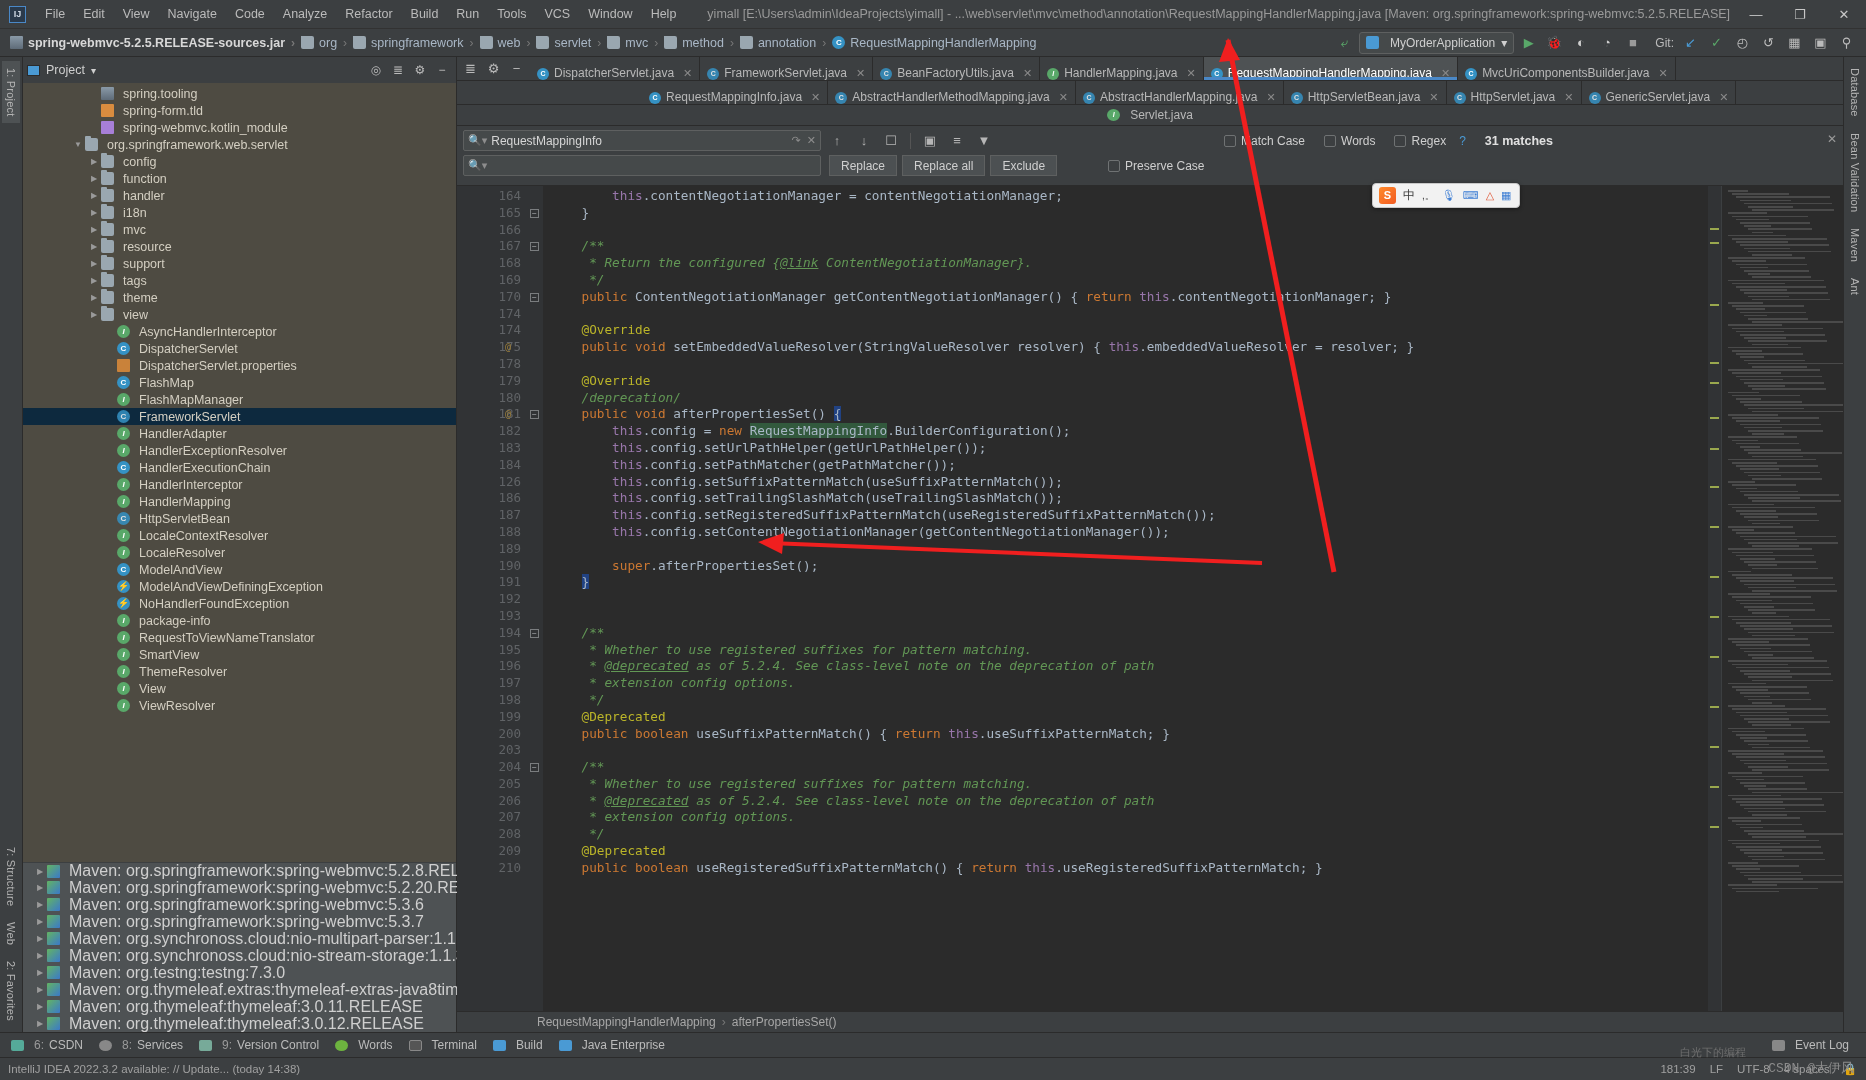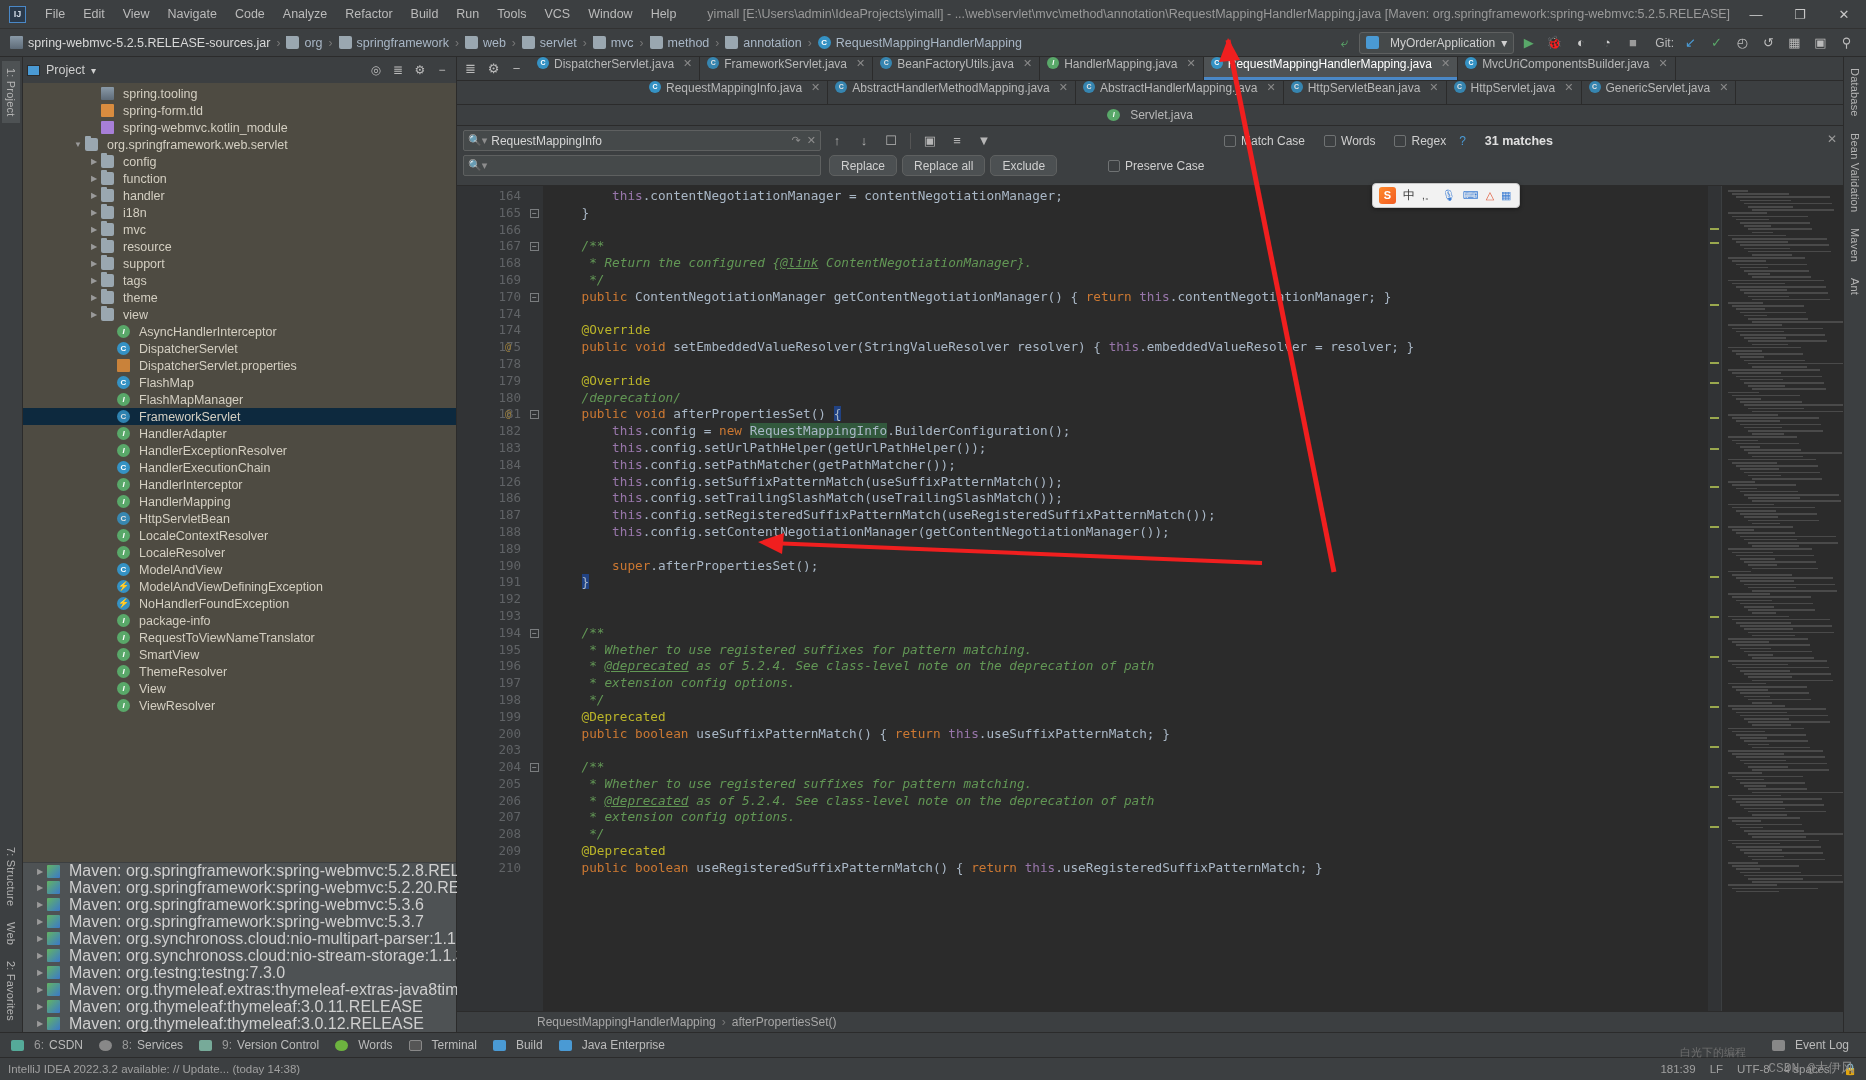--- a/index.html
+++ b/index.html
@@ -34,21 +34,21 @@
     color: #c7c7c7; font-size: 13px;
   }
 
   
   .navbar {
     height: 28px; background: #3c3f41; display: flex; align-items: center;
     flex: 0 0 28px; border-bottom: 1px solid #2b2b2b; position: relative;
   }
   .crumbs { display: flex; align-items: center; padding-left: 10px; overflow: hidden; }
   .crumb { display: flex; align-items: center; font-size: 12.5px; color: #a9b7c6; white-space: nowrap; }
-  .crumb.jar { color: #d8d8d8; font-weight: normal; }
+  .crumb.jar { color: #d8d8d8; font-weight: bold; }
   .crumb .sep { color: #777; margin: 0 6px; font-size: 12px; }
   .ico { width: 13px; height: 13px; margin-right: 5px; flex: 0 0 13px; display:inline-block; }
   .ico-jar { background: linear-gradient(180deg,#8a9aa8,#5e6b78); border-radius: 1px; }
   .ico-folder {
     background: #9aa7b0; border-radius: 1px 2px 2px 2px; position: relative;
   }
   .ico-folder::before {
     content:""; position:absolute; left:0; top:-2px; width:6px; height:3px; background:#9aa7b0; border-radius:1px 1px 0 0;
   }
   .ico-class {
@@ -131,21 +131,21 @@
   .libdivider { border-top: 1px solid #3c3f41; }
 
   
   .editor-area { flex: 1 1 auto; display: flex; flex-direction: column; min-width: 0; background: #2b2b2b; }
   .tabrow {
     background: #3c3f41; display: flex; align-items: center; min-height: 23px; flex-wrap: nowrap;
     border-bottom: 1px solid #2b2b2b; overflow: hidden;
   }
   .tabrow-tools { display: flex; align-items: center; padding: 0 2px; flex: 0 0 auto; }
   .etab {
-    display: flex; align-items: flex-start; height: 23px; padding: 0 7px; gap: 5px;
+    display: flex; align-items: flex-end; height: 23px; padding: 0 7px; gap: 5px;
     font-size: 12px; color: #b8b8b8; border-right: 1px solid #2b2b2b; white-space: nowrap;
     position: relative; background: #3c3f41;
   }
   .etab.active { background: #4e5254; color: #ffffff; }
   .etab.active::after {
     content: ""; position: absolute; left: 0; right: 0; bottom: 0; height: 3px; background: #4a88c7;
   }
   .etab .x { color: #8a8a8a; font-size: 11px; margin-left: 4px; }
   .etab .ico { width: 12px; height: 12px; flex: 0 0 12px; font-size: 7px; line-height: 12px; margin-right:0; }
   .tab-center {
@@ -167,21 +167,21 @@
   .searchbox.replace { color: #8d8d8d; }
   .sb-left { color: #8d8d8d; font-size: 11px; }
   .sb-right { margin-left: auto; display: flex; gap: 6px; color: #8d8d8d; font-size: 11px; }
   .fbtn {
     width: 22px; height: 21px; display: flex; align-items: center; justify-content: center;
     color: #b6b6b6; font-size: 13px; border-radius: 2px;
   }
   .fsep { width: 1px; height: 16px; background: #555; margin: 0 3px; }
   .actbtn {
     height: 21px; padding: 0 11px; background: #4c5052; border: 1px solid #5e6060;
-    border-radius: 5px; font-size: 12px; color: #cfcfcf; display:flex; align-items:center;
+    border-radius: 0; font-size: 12px; color: #cfcfcf; display:flex; align-items:center;
   }
   .chk { display: flex; align-items: center; gap: 5px; font-size: 12px; color: #cfcfcf; margin-left: 14px; }
   .chkbox { width: 12px; height: 12px; border: 1px solid #6f7273; background: #3c3f41; border-radius: 2px; }
   .qmark { color: #4a9ad4; font-size: 12px; margin-left: 8px; }
   .matches { font-size: 12.5px; color: #e0e0e0; font-weight: bold; margin-left: 14px; white-space: nowrap; }
   .find-close { position: absolute; right: 6px; top: 6px; color: #9a9a9a; font-size: 12px; }
 
   
   .code-wrap { flex: 1 1 auto; display: flex; min-height: 0; background: #2b2b2b; position: relative; }
   .gutter {

